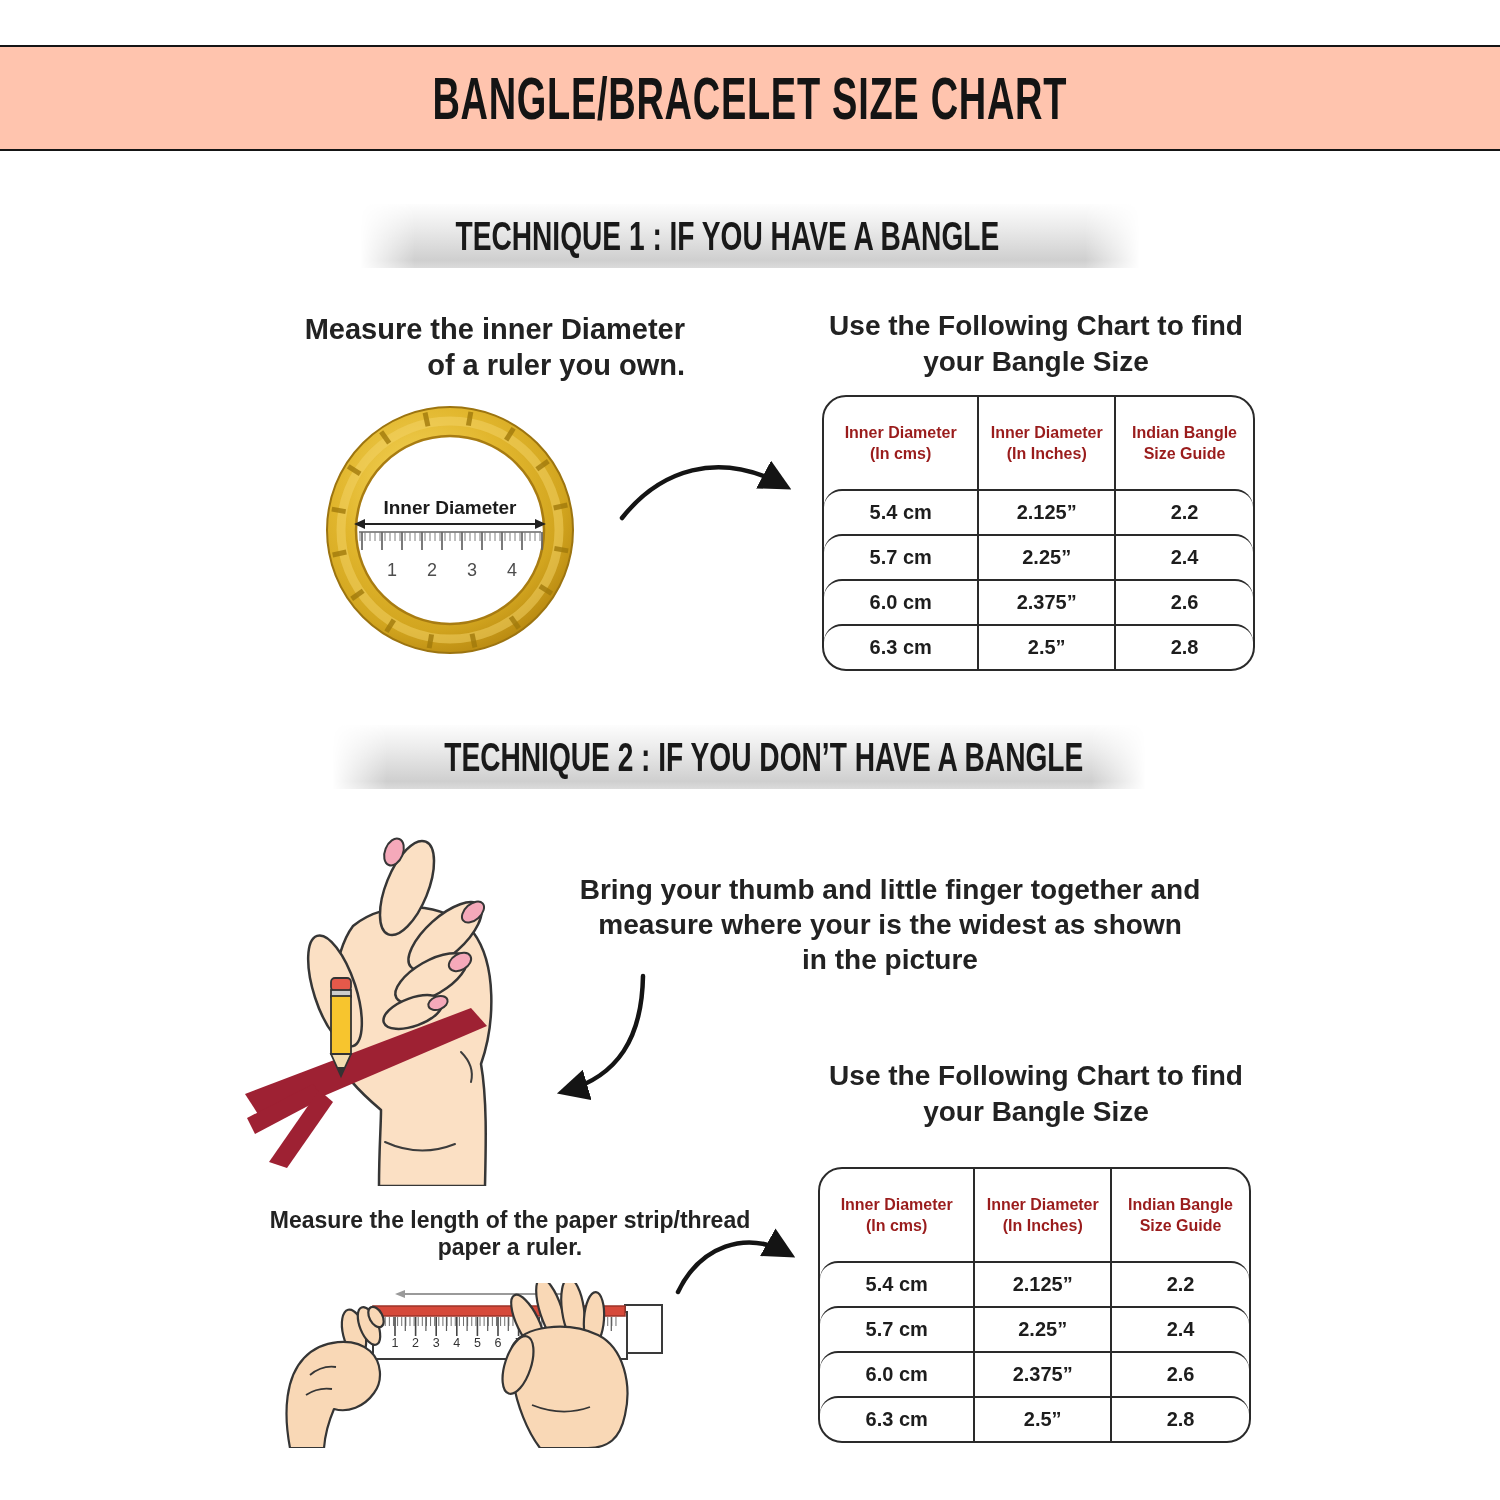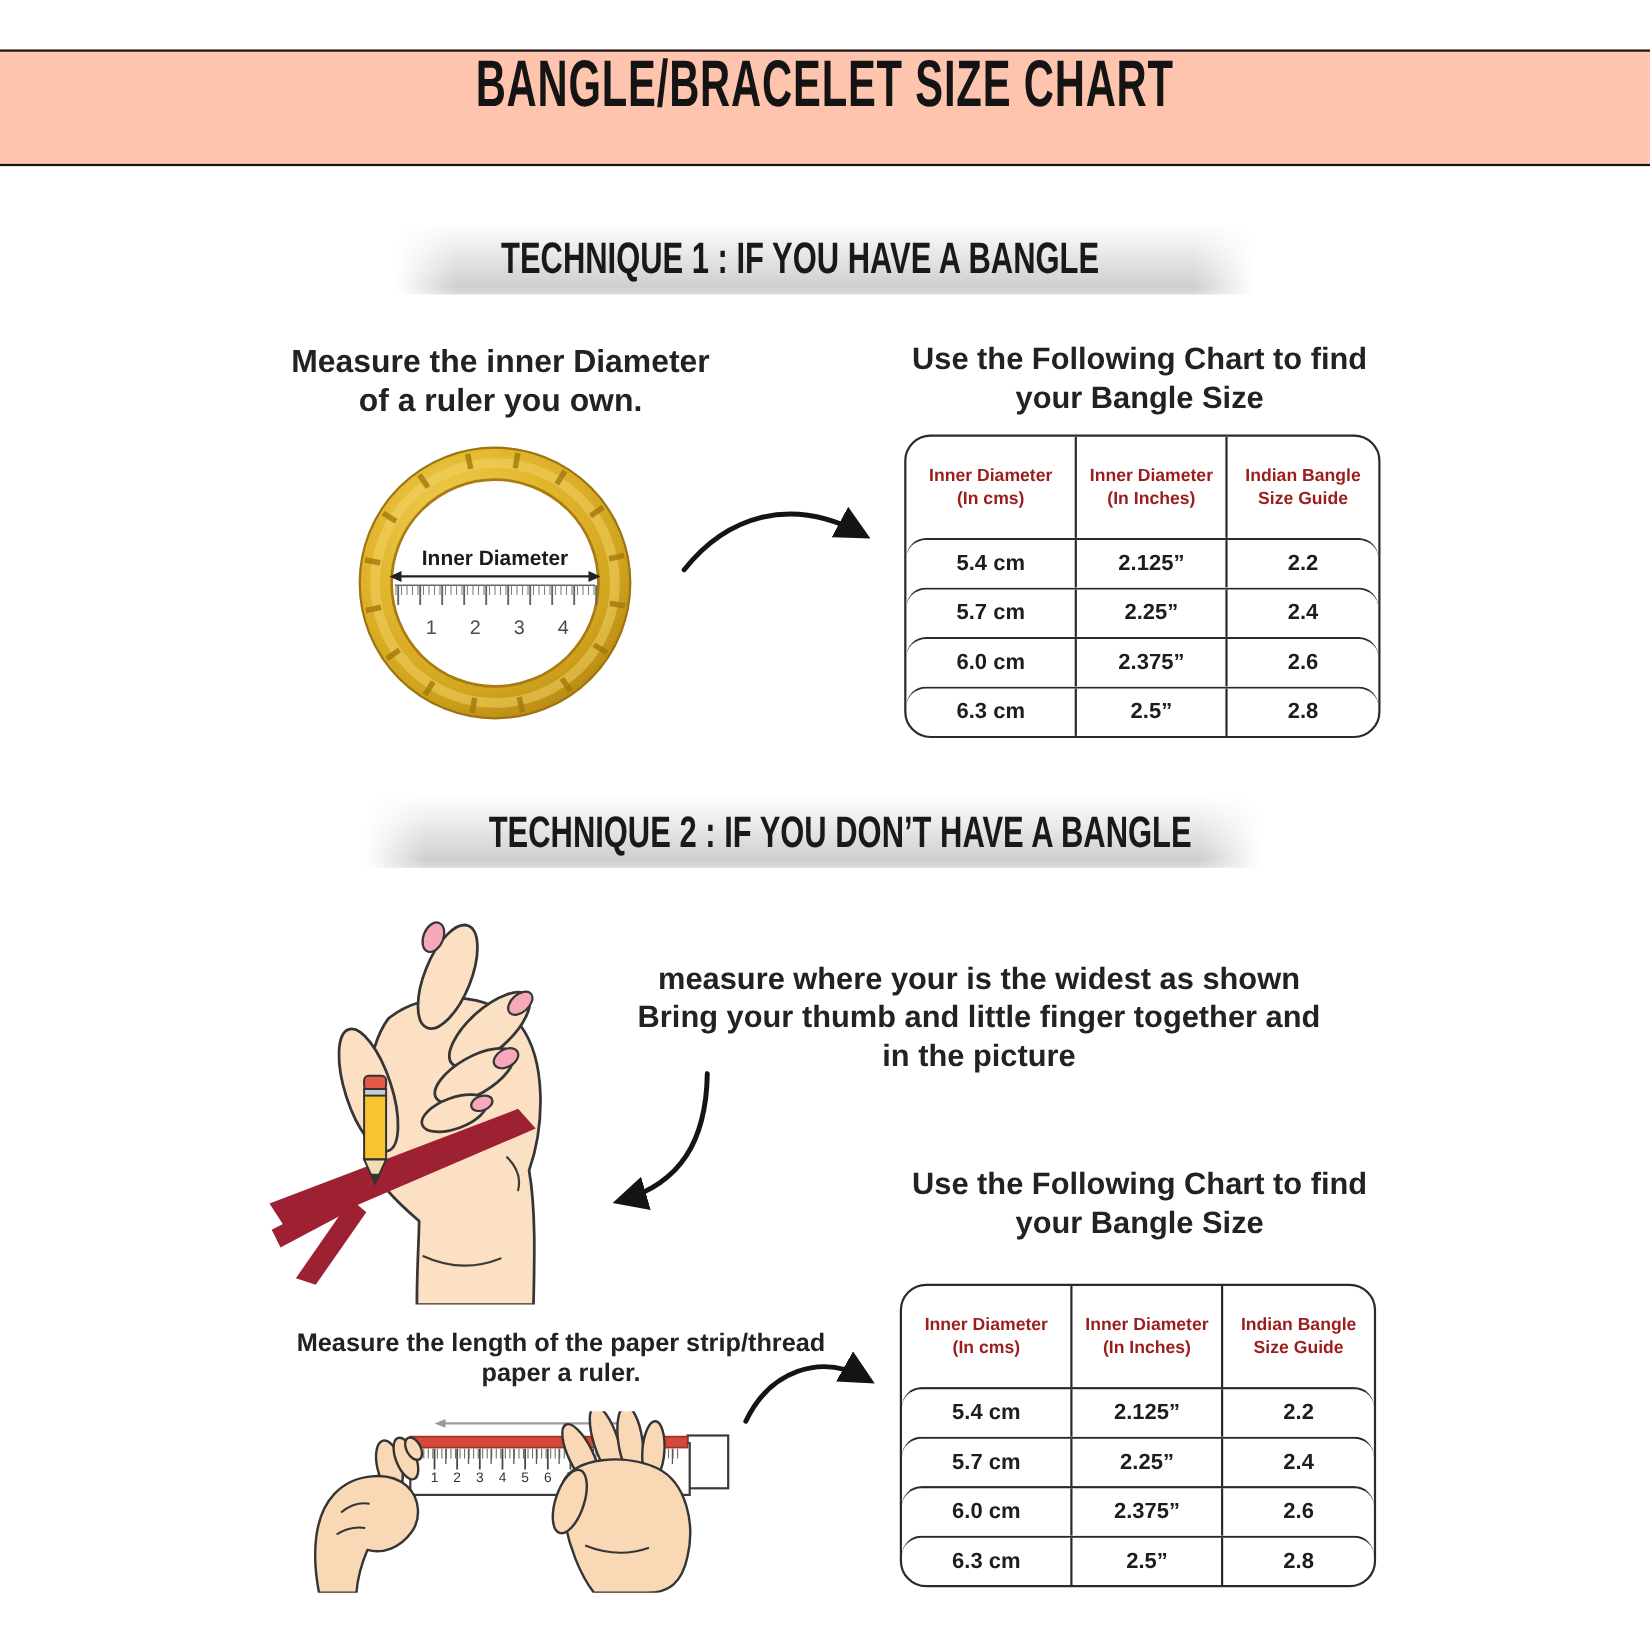--- a/index.html
+++ b/index.html
@@ -3,37 +3,37 @@
 <meta charset="utf-8">
 <style>
   html,body{margin:0;padding:0;background:#ffffff;}
   #canvas{position:relative;width:1500px;height:1500px;background:#ffffff;overflow:hidden;
           font-family:"Liberation Sans","DejaVu Sans",sans-serif;color:#1f1f1f;}
   .abs{position:absolute;}
 
   
   #header-band{top:45px;left:0;width:1500px;height:102px;background:#ffc4ae;
     border-top:2px solid #151515;border-bottom:2px solid #151515;
-    display:flex;align-items:flex-start;justify-content:center;}
+    display:flex;align-items:center;justify-content:center;}
   #page-title{font-size:52px;font-weight:bold;color:#141414;letter-spacing:1px;
     transform:scale(0.73,1.15);white-space:nowrap;}
 
   
   .tech-band{height:64px;display:flex;align-items:center;justify-content:flex-start;
     background:linear-gradient(180deg,#fdfdfd 0%,#ececec 35%,#cfcfcf 88%,#dbdbdb 100%);
     -webkit-mask-image:linear-gradient(90deg,rgba(0,0,0,0) 0,#000 55px,#000 calc(100% - 55px),rgba(0,0,0,0) 100%);
     mask-image:linear-gradient(90deg,rgba(0,0,0,0) 0,#000 55px,#000 calc(100% - 55px),rgba(0,0,0,0) 100%);}
   .tech-band span{font-size:38px;font-weight:bold;color:#191919;white-space:nowrap;
     transform:scale(0.74,1.05);}
   #tech1-band{left:360px;top:204px;width:780px;}
   #tech2-band{left:332px;top:725px;width:814px;}
 
   .txt{text-align:center;font-weight:600;color:#222222;}
   .txt div{white-space:nowrap;}
-  #t1-instr{left:225px;top:311px;width:460px;font-size:29px;line-height:36px;}
+  #t1-instr{left:225px;top:311px;width:460px;font-size:29px;line-height:36px;text-align:right;}
   #t1-chart-head{left:818px;top:308px;width:436px;font-size:28px;line-height:36px;}
   #t2-instr{left:545px;top:872px;width:690px;font-size:28px;line-height:35px;}
   #t2-chart-head{left:818px;top:1058px;width:436px;font-size:28px;line-height:36px;}
   #t2-measure{left:250px;top:1207px;width:520px;font-size:23px;line-height:27px;font-weight:bold;}
 
   
   .size-table{width:429px;background:#ffffff;border:2px solid #2a2a2a;border-radius:24px;overflow:hidden;}
   #table1{left:822px;top:395px;}
   #table2{left:818px;top:1167px;}
   .st-row{display:grid;grid-template-columns:36.2% 31.9% 31.9%;}
@@ -199,22 +199,22 @@
     <g stroke="#333333" stroke-width="1.8">
       <rect x="96" y="152" width="20" height="13" rx="4" fill="#e4594a"></rect>
       <rect x="96" y="164" width="20" height="7" fill="#cccccc"></rect>
       <rect x="96" y="170" width="20" height="58" fill="#f7c52e"></rect>
       <polygon points="96,228 116,228 106,250" fill="#f3dcb0"></polygon>
       <polygon points="102,241 110,241 106,250" fill="#333333" stroke="none"></polygon>
     </g>
   </svg>
 
   <div id="t2-instr" class="abs txt">
+    <div>Bring your thumb and little finger together and</div>
     <div>measure where your is the widest as shown</div>
-    <div>Bring your thumb and little finger together and</div>
     <div>in the picture</div>
   </div>
 
   <div id="t2-chart-head" class="abs txt">
     <div>Use the Following Chart to find</div>
     <div>your Bangle Size</div>
   </div>
 
   <div id="t2-measure" class="abs txt">
     <div>Measure the length of the paper strip/thread</div>

